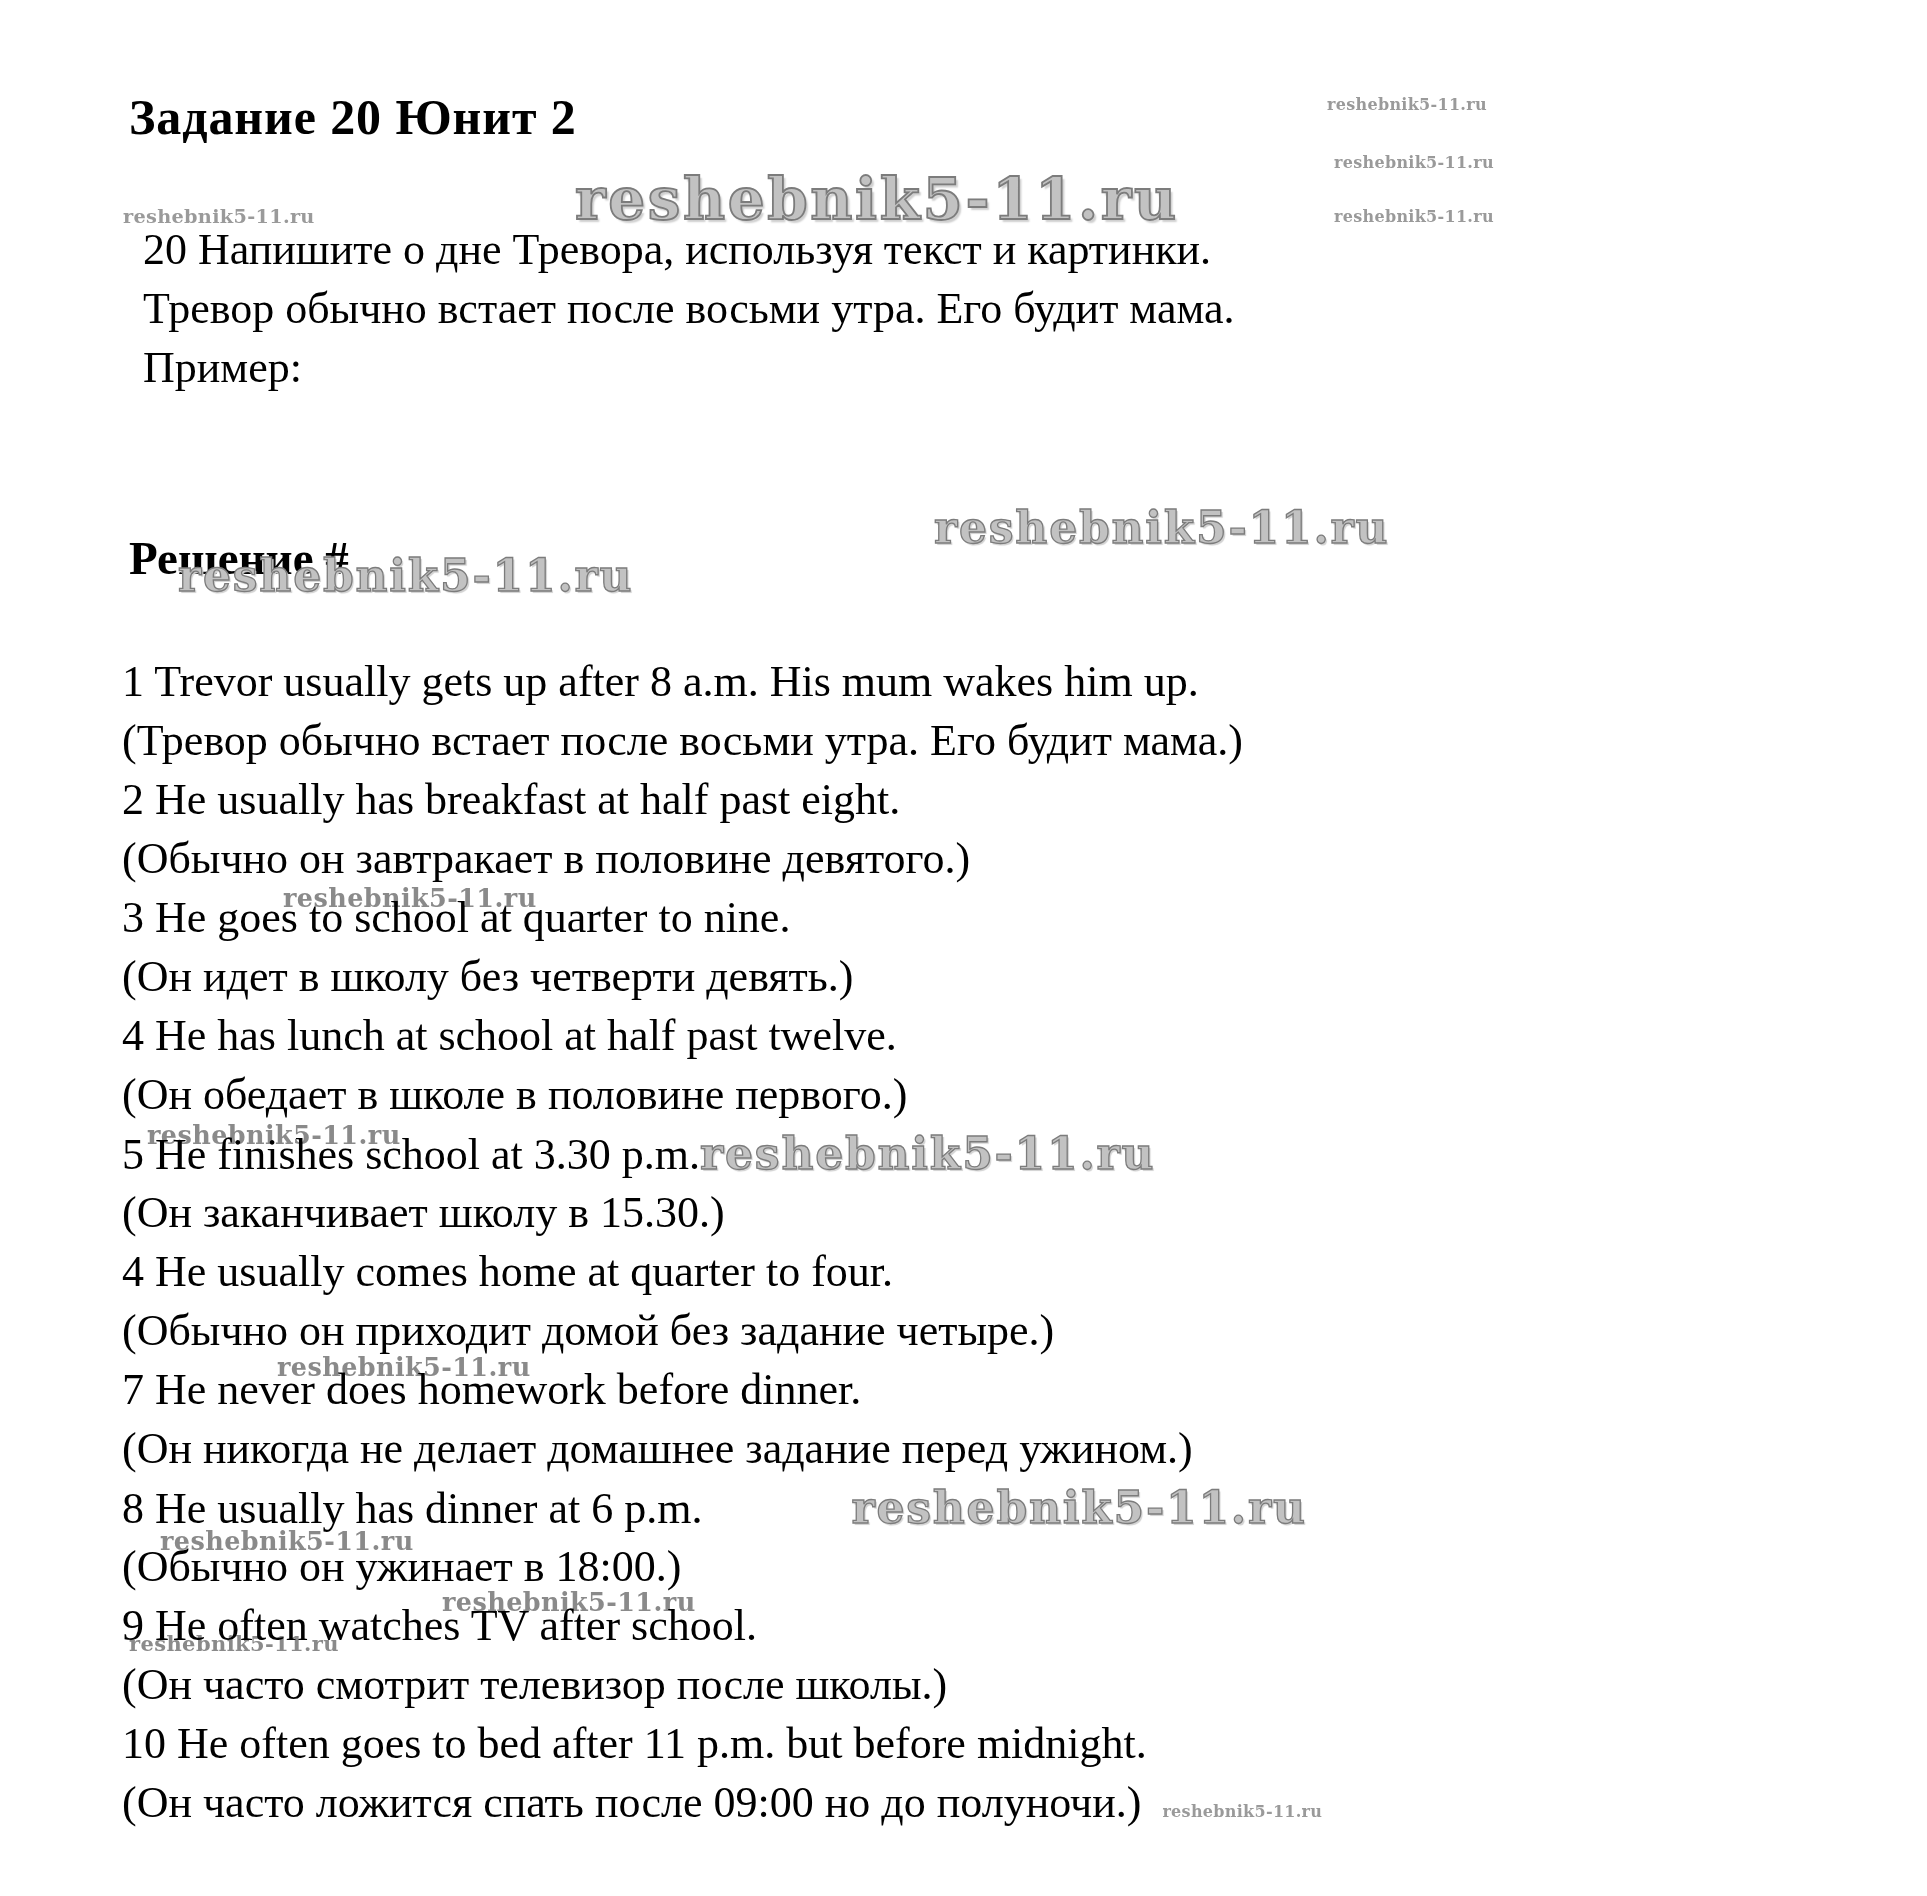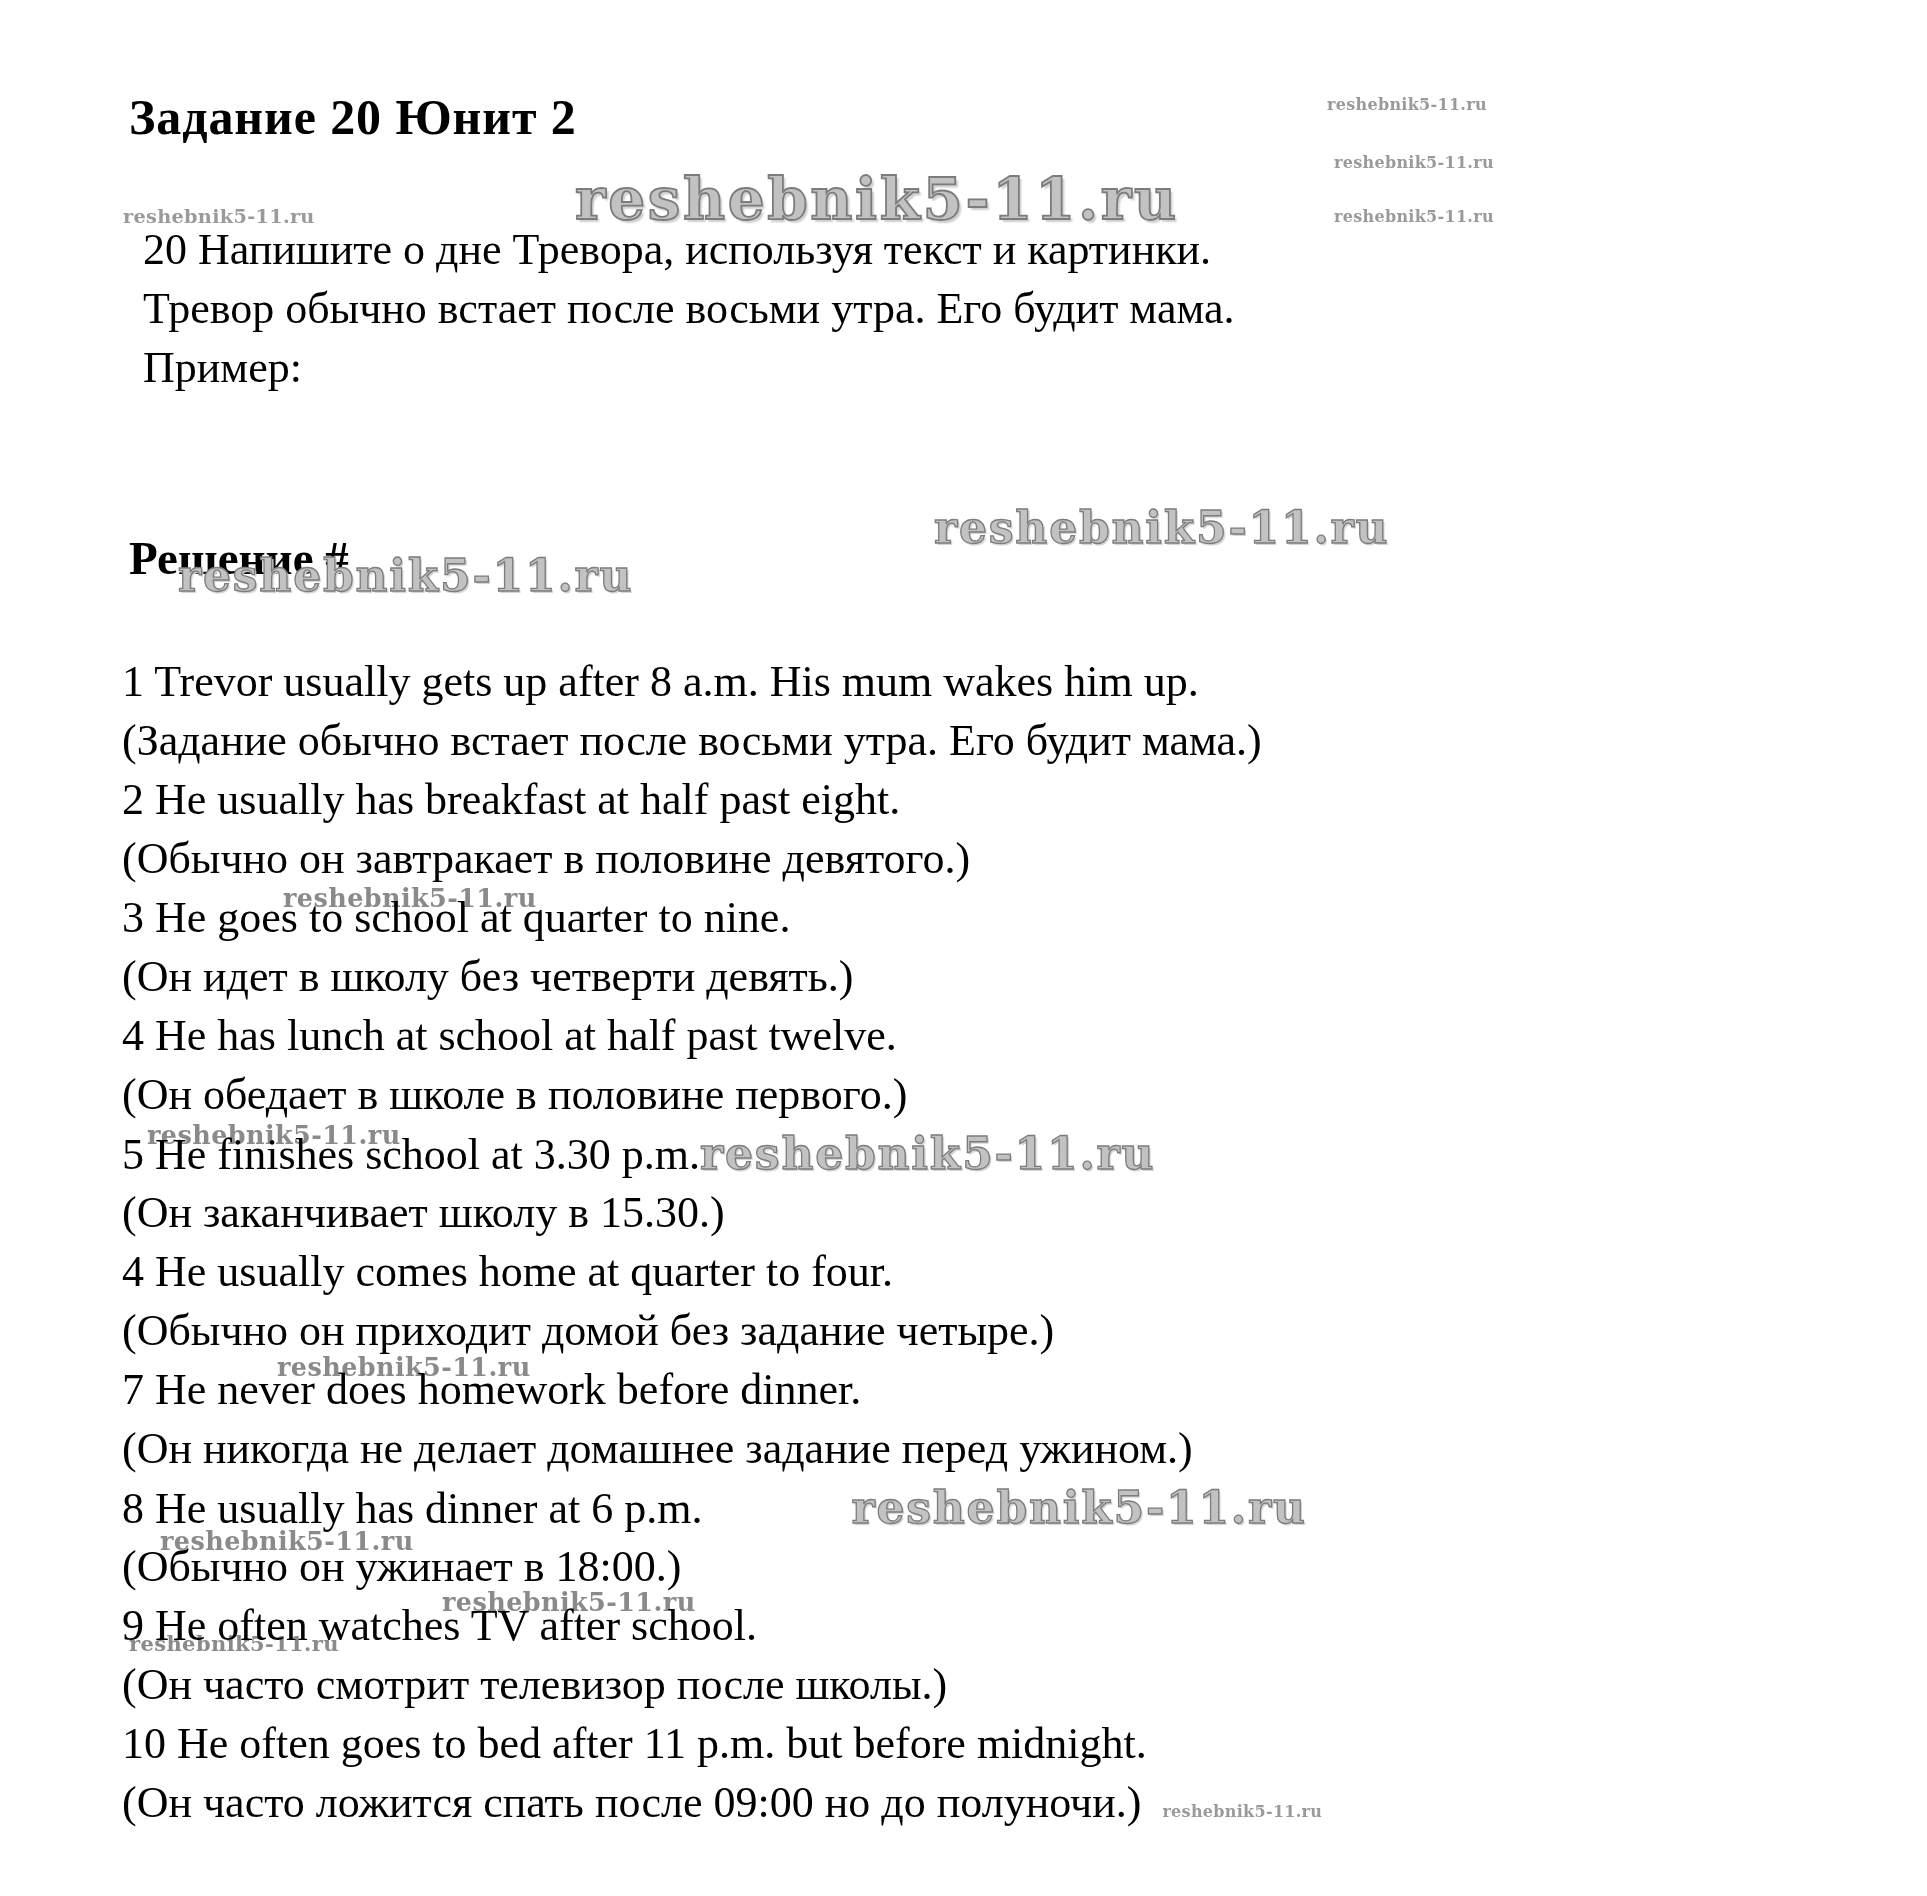--- a/index.html
+++ b/index.html
@@ -110,21 +110,21 @@
 
   <span class="wm wm-small wm-abs" style="left:283px; top:883px;">reshebnik5-11.ru</span>
   <span class="wm wm-small wm-abs" style="left:147px; top:1120px;">reshebnik5-11.ru</span>
   <span class="wm wm-small wm-abs" style="left:277px; top:1352px;">reshebnik5-11.ru</span>
   <span class="wm wm-small wm-abs" style="left:160px; top:1526px;">reshebnik5-11.ru</span>
   <span class="wm wm-small wm-abs" style="left:442px; top:1587px;">reshebnik5-11.ru</span>
   <span class="wm wm-small wm-abs" style="left:129px; top:1631px; font-size:21px;">reshebnik5-11.ru</span>
 
   <div class="solution-block">
     <div class="line">1 Trevor usually gets up after 8 a.m. His mum wakes him up.</div>
-    <div class="line">(Задание обычно встает после восьми утра. Его будит мама.)</div>
+    <div class="line">(Тревор обычно встает после восьми утра. Его будит мама.)</div>
     <div class="line">2 He usually has breakfast at half past eight.</div>
     <div class="line">(Обычно он завтракает в половине девятого.)</div>
     <div class="line">3 He goes to school at quarter to nine.</div>
     <div class="line">(Он идет в школу без четверти девять.)</div>
     <div class="line">4 He has lunch at school at half past twelve.</div>
     <div class="line">(Он обедает в школе в половине первого.)</div>
     <div class="line">
       <span>5 He finishes school at 3.30 p.m.</span><span class="wm wm-med wm-inline">reshebnik5-11.ru</span>
     </div>
     <div class="line">(Он заканчивает школу в 15.30.)</div>

